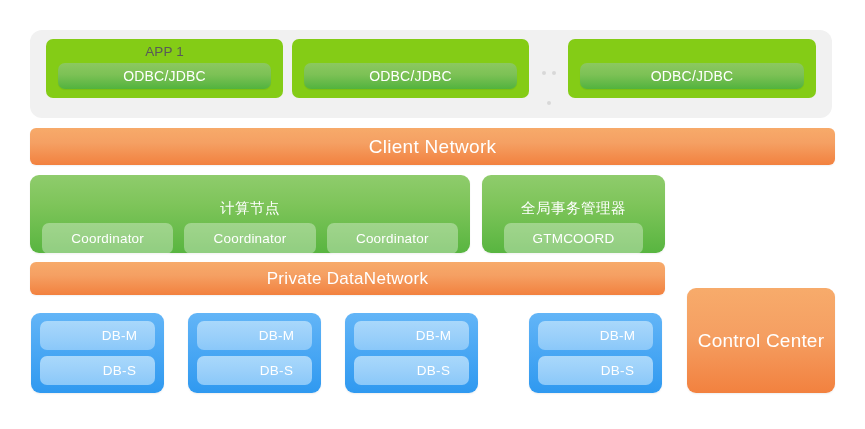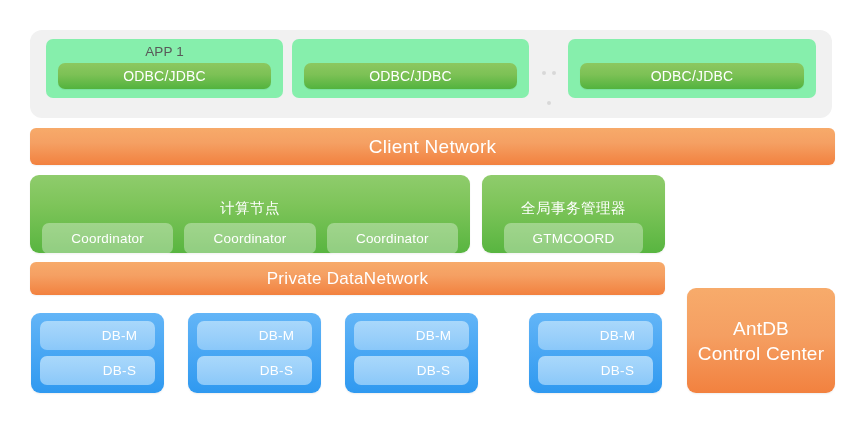--- a/index.html
+++ b/index.html
@@ -28,21 +28,21 @@
     width: 802px;
     height: 88px;
     background: #f1f1f1;
     border-radius: 12px;
     box-sizing: border-box;
   }
   .app-card {
     position: absolute;
     top: 9px;
     height: 59px;
-    background: #86efac;
+    background: #84cc16;
     border-radius: 7px;
     box-sizing: border-box;
   }
   .app-card.c1 { left: 16px;  width: 237px; }
   .app-card.c2 { left: 262px; width: 237px; }
   .app-card.c3 { left: 538px; width: 248px; }
 
   .app-title {
     text-align: center;
     font-size: 13.5px;
@@ -269,21 +269,20 @@
     <div class="green-pill-row">
       <div class="green-pill">GTMCOORD</div>
     </div>
   </div>
 
 
   <div class="net-bar net-private">Private DataNetwork</div>
 
   <div class="side-panel panel-acc">
     <div>
-      <div>AntDB</div>
       <div>Control Center</div>
     </div>
   </div>
 
   <div class="db-group g1">
     <div class="db-pill top">DB-M</div>
     <div class="db-pill bot">DB-S</div>
   </div>
 
   <div class="db-group g2">

